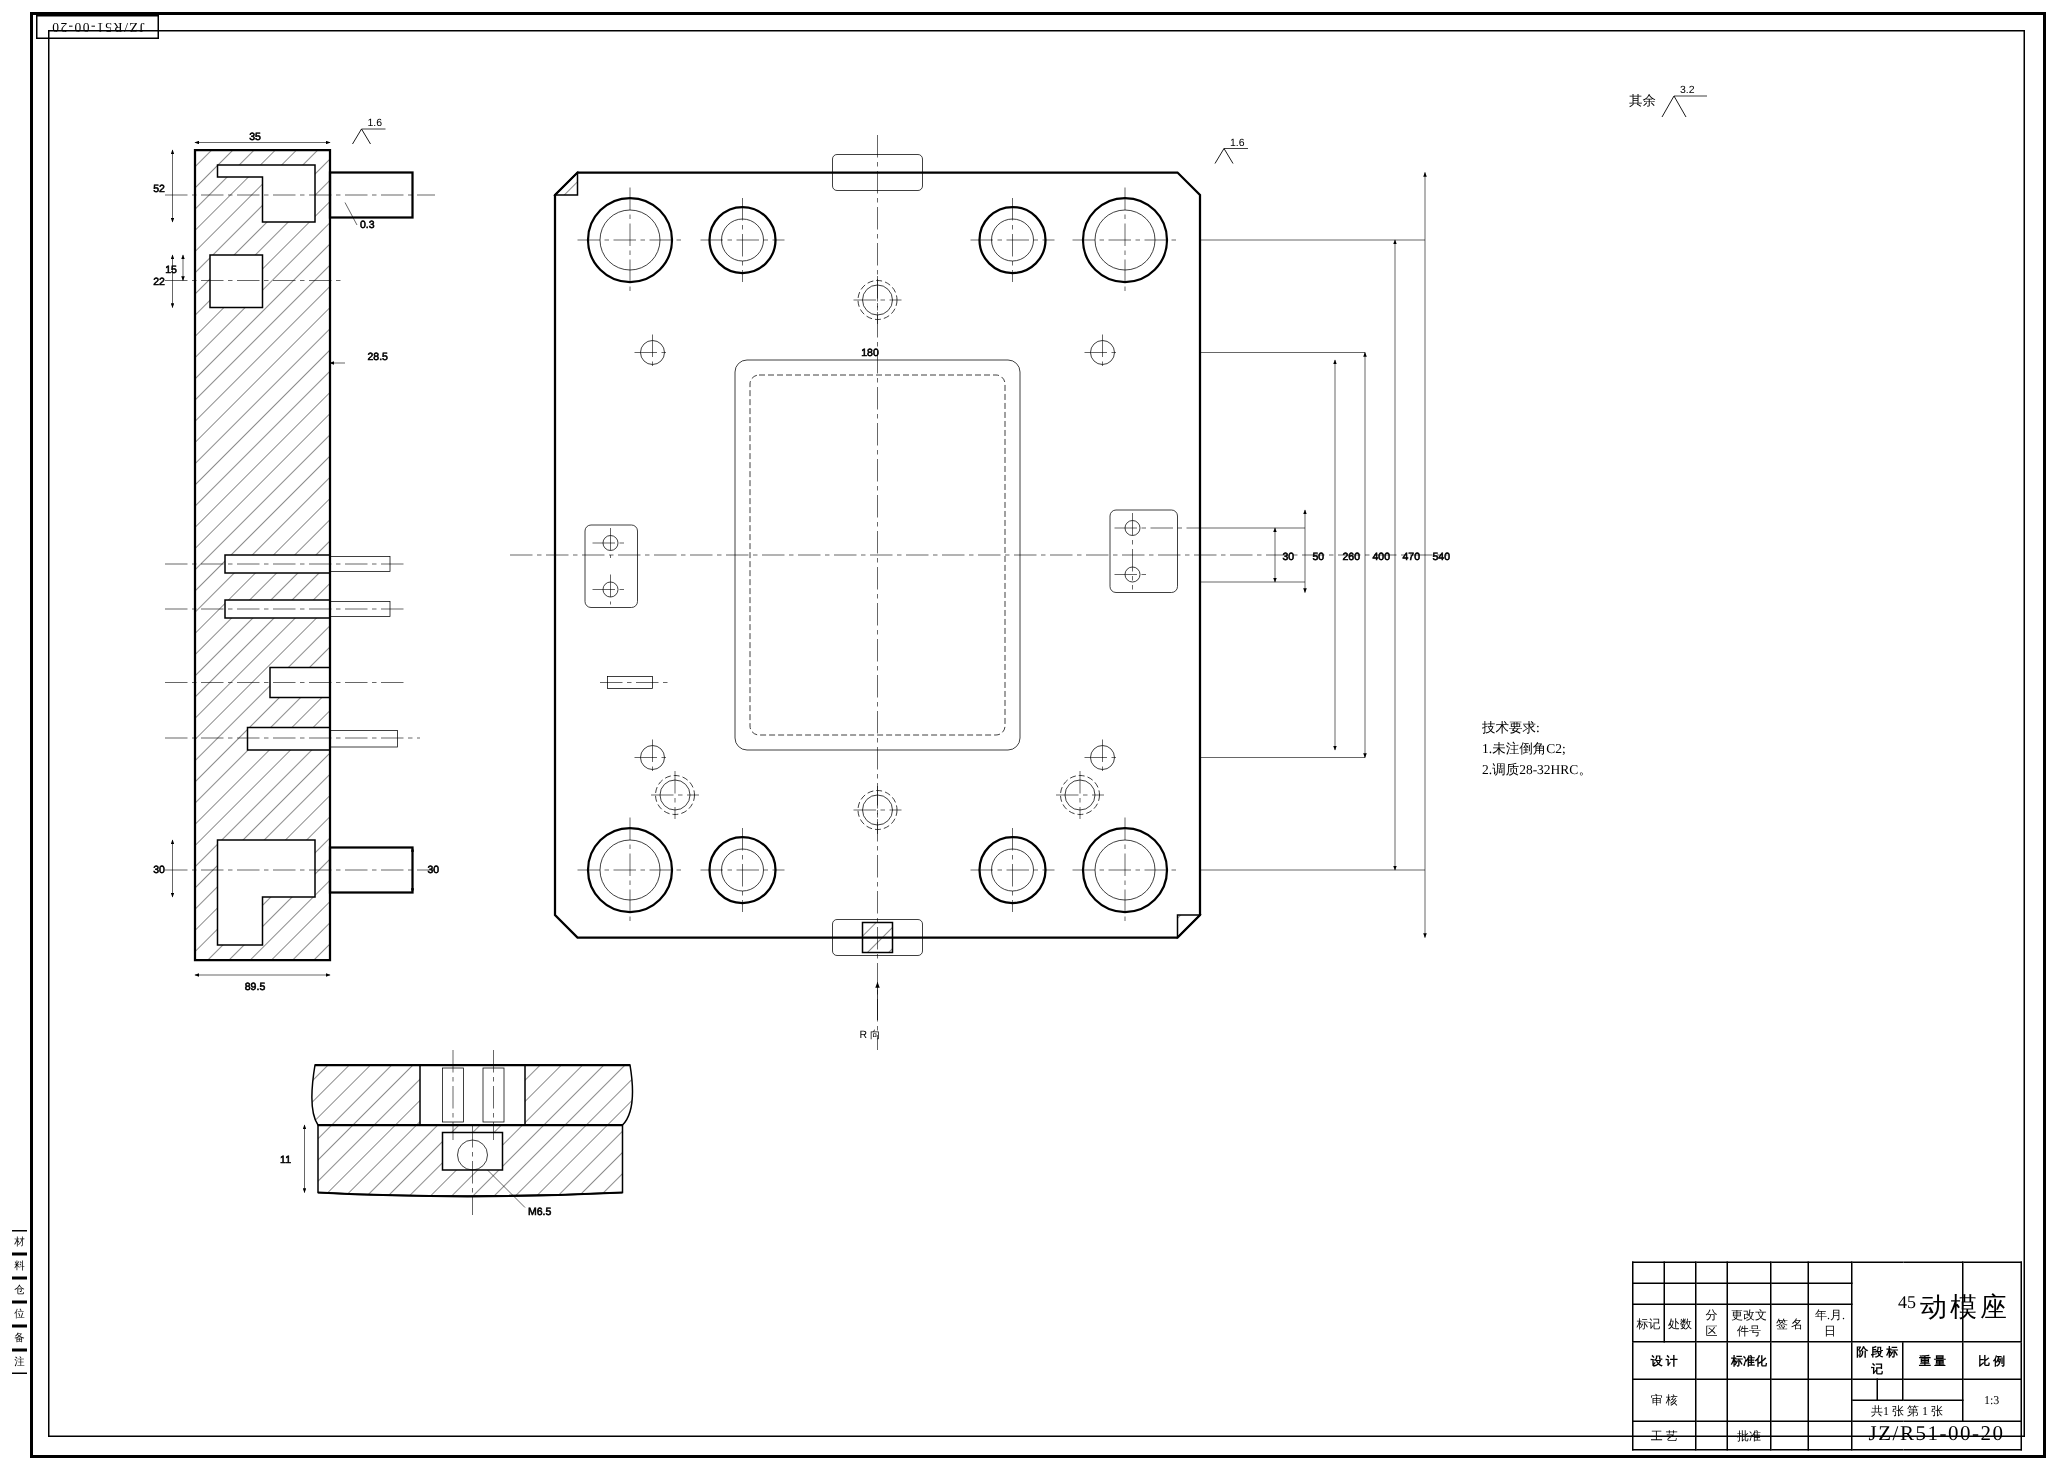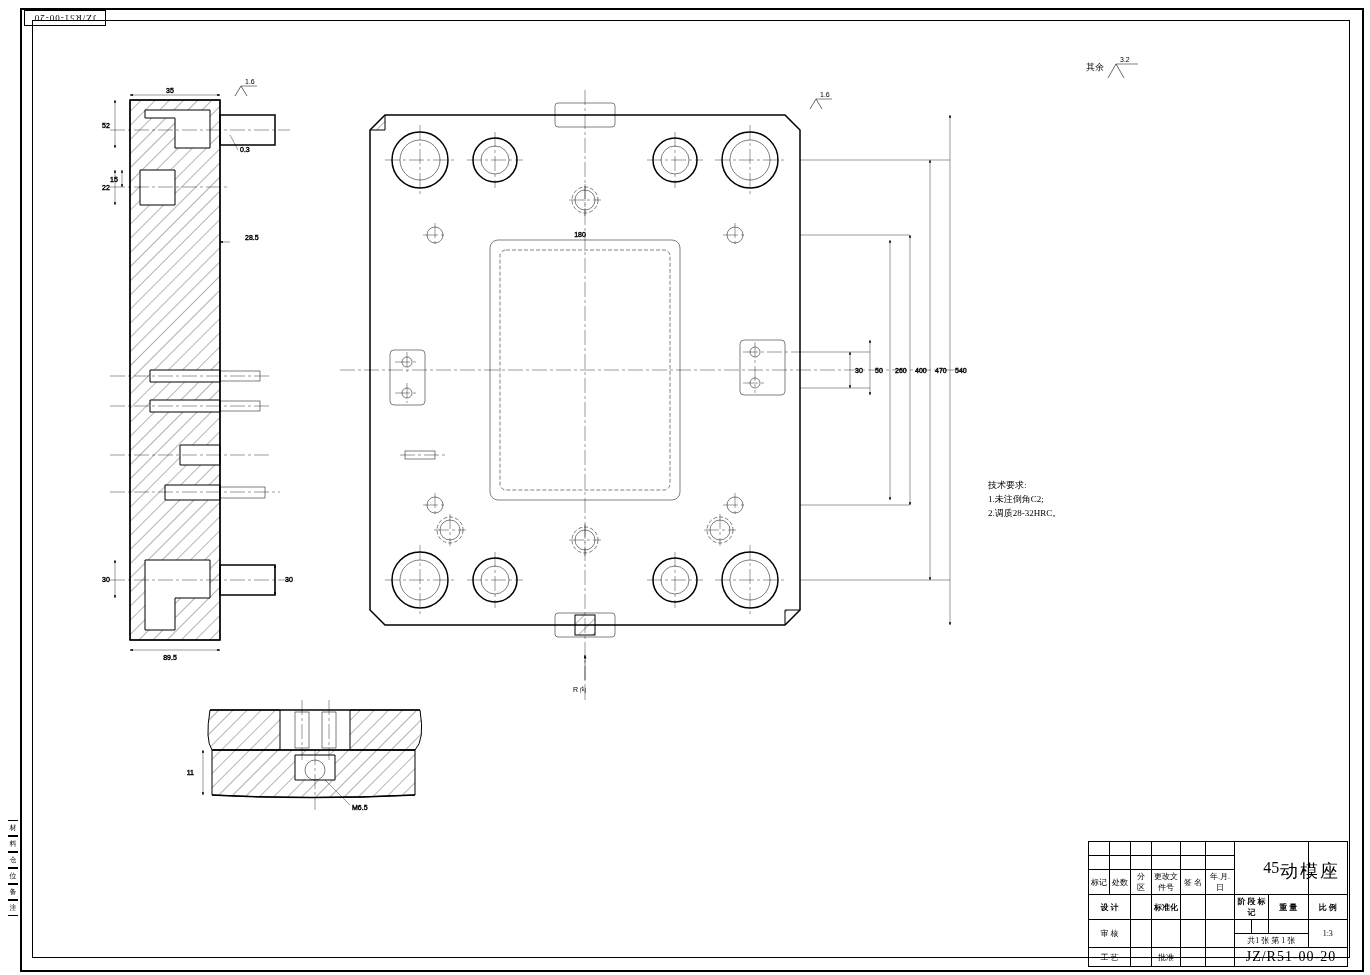--- a/index.html
+++ b/index.html
@@ -9,21 +9,21 @@
   .pn-box{position:absolute;left:24px;top:10px;width:80px;height:14px;border:1px solid #000;transform:scale(-1,-1);font-size:9px;text-align:center;line-height:14px;letter-spacing:1px;}
   .left-tabs{position:absolute;left:8px;top:820px;font-size:7px;}
   .left-tabs div{height:14px;border-top:1px solid #000;border-bottom:1px solid #000;width:10px;text-align:center;line-height:14px;}
   
   
   .tb{position:absolute;right:22px;bottom:19px;width:260px;height:115px;font-size:8px;}
   .tb table{border-collapse:collapse;width:100%;height:100%;}
   .tb td{border:1px solid #000;padding:1px 2px;text-align:center;vertical-align:middle;}
   .tb .big{font-size:18px;letter-spacing:2px;}
   .tb .pn{font-size:14px;letter-spacing:1px;}
-  .tb .mat{font-size:16px;}
+  .tb .mat{font-size:12px;}
   
   
   svg{position:absolute;overflow:visible;}
   .thin{stroke:#000;stroke-width:0.5;fill:none;}
   .thick{stroke:#000;stroke-width:1.5;fill:none;}
   .center{stroke:#000;stroke-width:0.4;fill:none;stroke-dasharray:15 3 3 3;}
   .hidden{stroke:#000;stroke-width:0.5;fill:none;stroke-dasharray:4 2;}
   .hatch{fill:url(#h1);stroke:#000;stroke-width:1;}
   .dim{stroke:#000;stroke-width:0.4;fill:none;}
   .dimtxt{font-size:7px;font-family:sans-serif;fill:#000;}

